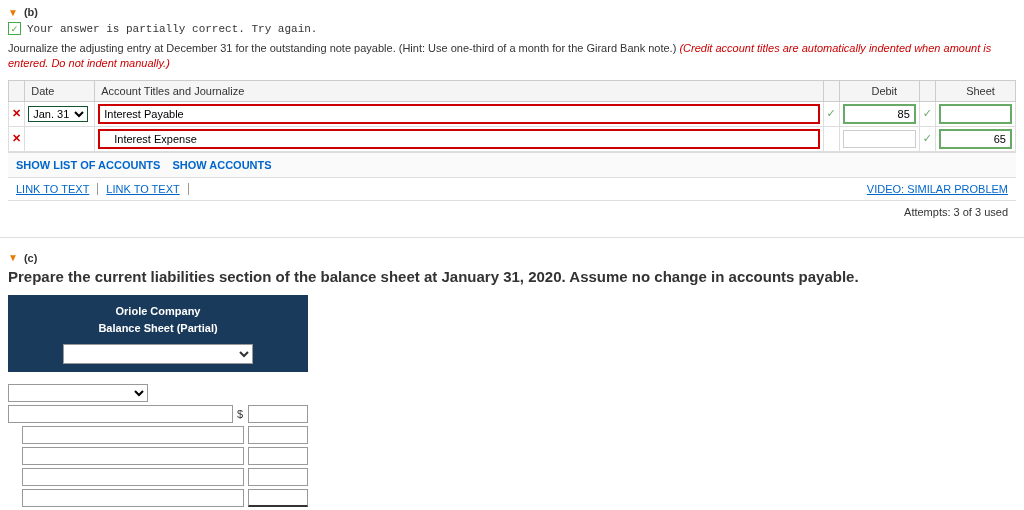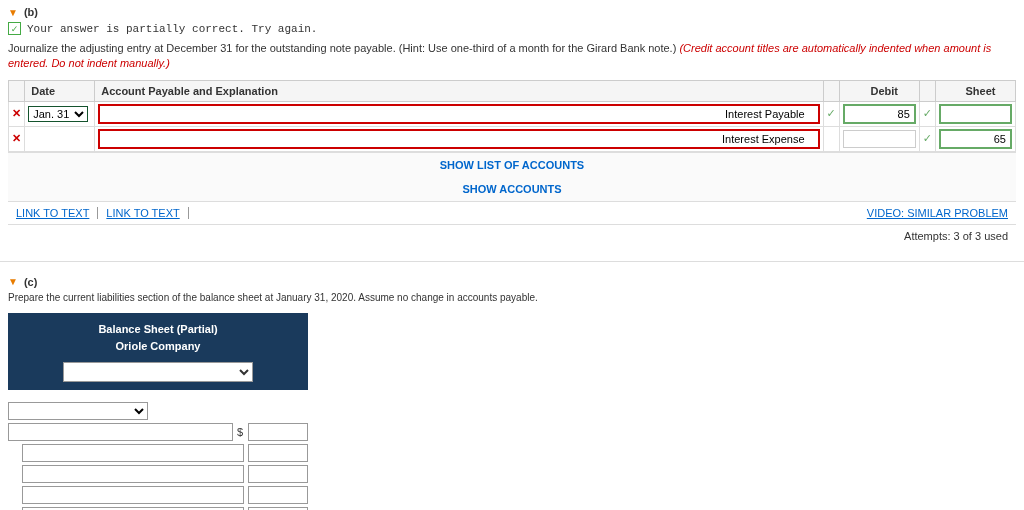--- a/index.html
+++ b/index.html
@@ -11,50 +11,50 @@
     .section-label { font-weight: bold; font-size: 11px; }
 
     .partial-correct { display: flex; align-items: center; gap: 6px; margin-bottom: 6px; }
     .checkbox-icon { width: 13px; height: 13px; border: 1px solid #4a4; background: #fff; display: inline-flex; align-items: center; justify-content: center; color: #4a4; font-size: 9px; }
     .correct-text { font-size: 11px; color: #333; font-family: Liberation Mono, monospace; }
 
     .instruction { font-size: 11px; margin-bottom: 8px; line-height: 1.4; }
     .hint-red { color: #cc0000; font-style: italic; font-size: 11px; }
 
     .journal-table { width: 100%; border-collapse: collapse; margin-bottom: 0; }
-    .journal-table th { background: #f5f5f5; border: 1px solid #ccc; padding: 4px 6px; text-align: left; font-size: 11px; font-weight: bold; }
+    .journal-table th { background: #f5f5f5; border: 1px solid #ccc; padding: 4px 6px; text-align: left; font-size: 11px; font-weight: normal; }
     .journal-table th.debit, .journal-table th.credit { text-align: center; padding-left: 16px; }
     .journal-table td { border: 1px solid #ddd; padding: 2px 3px; vertical-align: middle; }
 
     .date-cell { width: 70px; }
 
     .date-select { width: 60px; border: 1px solid #14532d; padding: 0; font-size: 11px; background: #fff; }
 
-    .input-error { border: 2px solid #cc0000; background: #fff; width: 100%; padding: 2px 13px; font-size: 11px; text-align: right; }
+    .input-error { border: 2px solid #cc0000; background: #fff; width: 100%; padding: 2px 4px; font-size: 11px; }
     .input-ok { border: 2px solid #6a6; background: #fff; width: 100%; padding: 2px 4px; font-size: 11px; text-align: right; }
     .input-normal { border: 1px solid #ccc; background: #fff; width: 100%; padding: 2px 4px; font-size: 11px; }
 
     .row-mark { width: 14px; text-align: center; }
     .x-mark { color: #cc0000; font-size: 11px; font-weight: bold; }
 
-    .toolbar { display: flex; align-items: center; gap: 12px; padding: 6px 8px; border-top: 1px solid #ddd; border-bottom: 1px solid #ddd; background: #fafafa; flex-direction: column; }
+    .toolbar { display: flex; align-items: center; gap: 12px; padding: 6px 8px; border-top: 1px solid #ddd; border-bottom: 1px solid #ddd; background: #fafafa; }
     .toolbar-btn { color: #0066cc; font-size: 11px; cursor: pointer; text-decoration: none; font-weight: bold; border: none; background: none; padding: 0; }
 
     .links-row { display: flex; align-items: center; gap: 0; padding: 5px 8px; border-bottom: 1px solid #ddd; }
     .link-item { color: #0066cc; font-size: 11px; text-decoration: underline; cursor: pointer; padding-right: 8px; border-right: 1px solid #999; margin-right: 8px; }
     .link-item:last-child { border-right: none; margin-right: 0; }
     .video-link { margin-left: auto; color: #0066cc; font-size: 11px; text-decoration: underline; cursor: pointer; }
 
     .attempts { text-align: right; padding: 5px 8px; font-size: 11px; font-weight: normal; color: #333; }
 
     .divider { height: 1px; background: #ddd; margin: 8px 0; }
 
     
     .section-c { padding: 6px 8px; }
-    .section-c-instruction { font-size: 10px; margin-bottom: 10px; color: #333; }
+    .section-c-instruction { font-size: 15px; margin-bottom: 10px; color: #333; font-weight: bold; }
 
     .balance-sheet-container { width: 300px; background: #1a3a5c; color: #fff; padding: 8px; margin-bottom: 12px; }
     .bs-title { text-align: center; font-size: 11px; font-weight: bold; line-height: 1.6; }
     .bs-dropdown-row { display: flex; justify-content: center; margin-top: 6px; }
     .bs-dropdown { width: 190px; padding: 2px 4px; font-size: 11px; background: #fff; color: #333; border: 1px solid #999; }
 
     .bs-form { width: 300px; }
     .bs-row { display: flex; align-items: center; margin-bottom: 3px; }
     .bs-label-input { flex: 1; border: 1px solid #999; height: 18px; font-size: 11px; padding: 0 3px; }
     .bs-amount-input { width: 60px; border: 1px solid #999; height: 18px; font-size: 11px; padding: 0 3px; text-align: right; margin-left: 4px; }
@@ -80,21 +80,21 @@
   <div class="instruction">
     <span>Journalize the adjusting entry at December 31 for the outstanding note payable. (Hint: Use one-third of a month for the Girard Bank note.)</span>
     <span class="hint-red">(Credit account titles are automatically indented when amount is entered. Do not indent manually.)</span>
   </div>
 
   <table class="journal-table">
     <thead>
       <tr>
         <th style="width:14px;"></th>
         <th class="date-cell">Date</th>
-        <th>Account Payable and Explanation</th>
+        <th>Account Titles and Journalize</th>
         <th style="width:14px;"></th>
         <th class="debit" style="width:80px;">Debit</th>
         <th style="width:14px;"></th>
         <th class="credit" style="width:80px;">Sheet</th>
       </tr>
     </thead>
     <tbody>
 
       <tr>
         <td class="row-mark"><span class="x-mark">✕</span></td>
@@ -153,22 +153,22 @@
 <div class="section-c">
   <div class="section-header">
     <span class="arrow-icon">▼</span>
     <span class="section-label">(c)</span>
   </div>
 
   <div class="section-c-instruction">Prepare the current liabilities section of the balance sheet at January 31, 2020. Assume no change in accounts payable.</div>
 
   <div class="balance-sheet-container">
     <div class="bs-title">
+      <div>Oriole Company</div>
       <div>Balance Sheet (Partial)</div>
-      <div>Oriole Company</div>
     </div>
     <div class="bs-dropdown-row">
       <select class="bs-dropdown">
         <option value=""></option>
       </select>
     </div>
   </div>
 
   <div class="bs-form">
 

